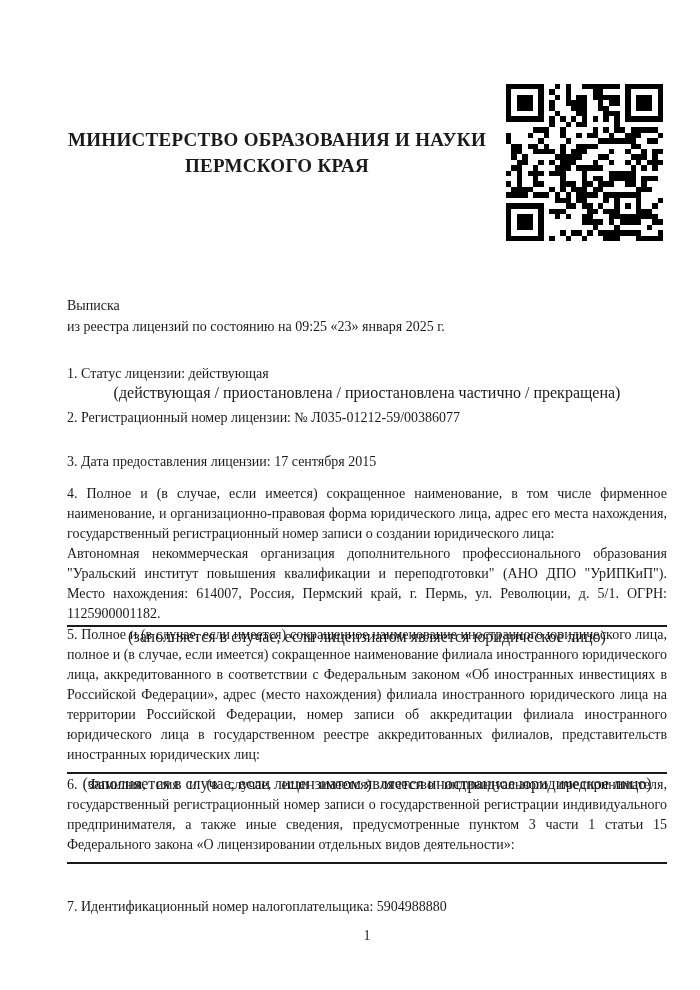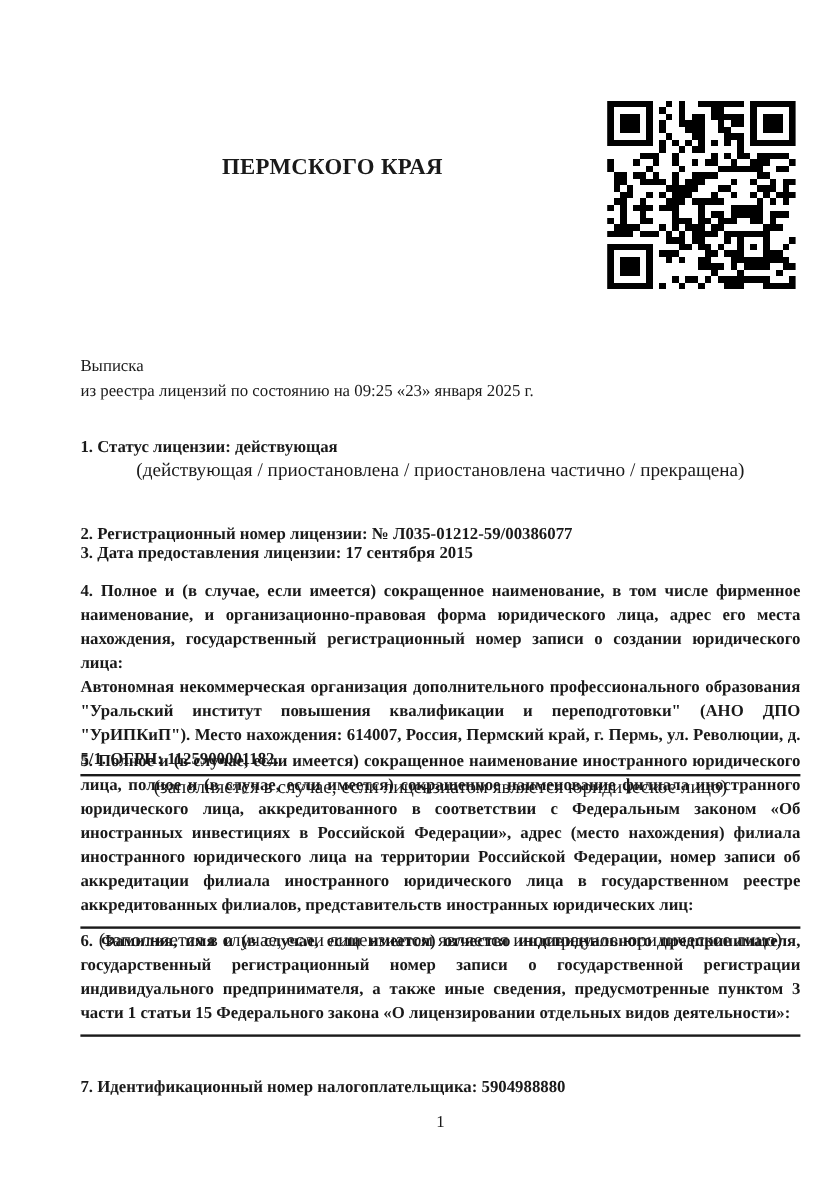--- a/index.html
+++ b/index.html
@@ -48,61 +48,62 @@
   .qr-wrap svg { display: block; }
 
   
   .doc-title {
     top: 295px;
     text-align: left;
     font-size: 14px;
     line-height: 21px;
   }
 
-  p { margin: 0; font-weight: bold; }
+  p { margin: 0; }
   .body-text {
     font-size: 14px;
     line-height: 20px;
   }
   .justify { text-align: justify; }
   .small-caption {
     font-size: 16px;
     line-height: 13px;
     text-align: center;
   }
   .rule {
     height: 0;
     border-top: 2px solid #1a1a1a;
   }
   .rule-tight { margin-top: 1px; }
   .rule-gap { margin-top: 7px; }
   .caption-after-rule { margin-top: 3px; }
   .caption-after-text { margin-top: 2px; }
 
   .item-1 { top: 364px; }
-  .item-2 { top: 436px; }
+  .item-2 { top: 408px; }
   .item-3 { top: 452px; }
   .item-4 { top: 484px; }
   .item-5 { top: 625px; }
   .item-6 { top: 775px; }
   .item-7 { top: 897px; }
 
   .page-number {
     top: 926px;
     text-align: center;
     font-size: 14px;
     line-height: 20px;
   }
 </style>
 </head>
 <body>
 
 <div class="page">
 
   <div class="abs org-header">
+    <div class="ministry-title">МИНИСТЕРСТВО ОБРАЗОВАНИЯ И НАУКИ</div>
     <div class="ministry-title">ПЕРМСКОГО КРАЯ</div>
   </div>
 
   <div class="abs qr-wrap">
     <svg id="qr-svg" viewBox="0 0 29 29" width="157" height="157" shape-rendering="crispEdges" fill="#000000">
         <rect x="0" y="0" width="1" height="1"></rect>
         <rect x="1" y="0" width="1" height="1"></rect>
         <rect x="2" y="0" width="1" height="1"></rect>
         <rect x="3" y="0" width="1" height="1"></rect>
         <rect x="4" y="0" width="1" height="1"></rect>

